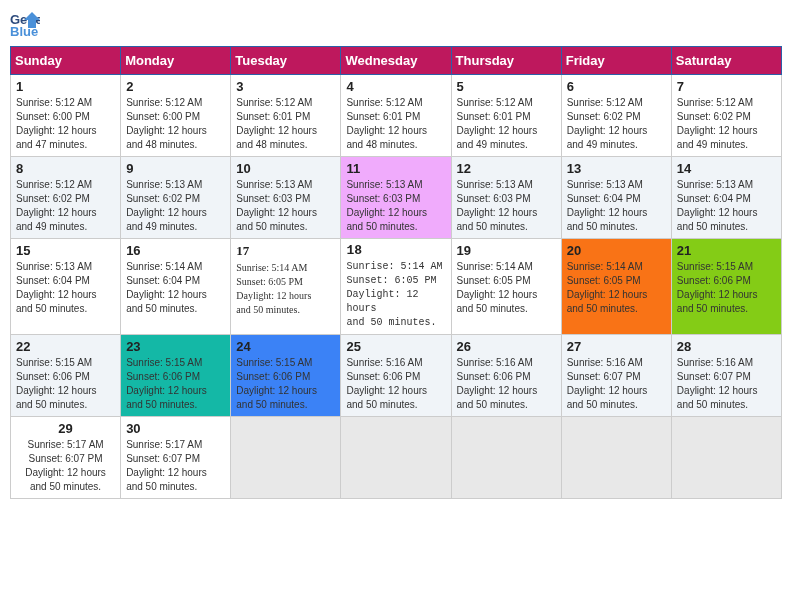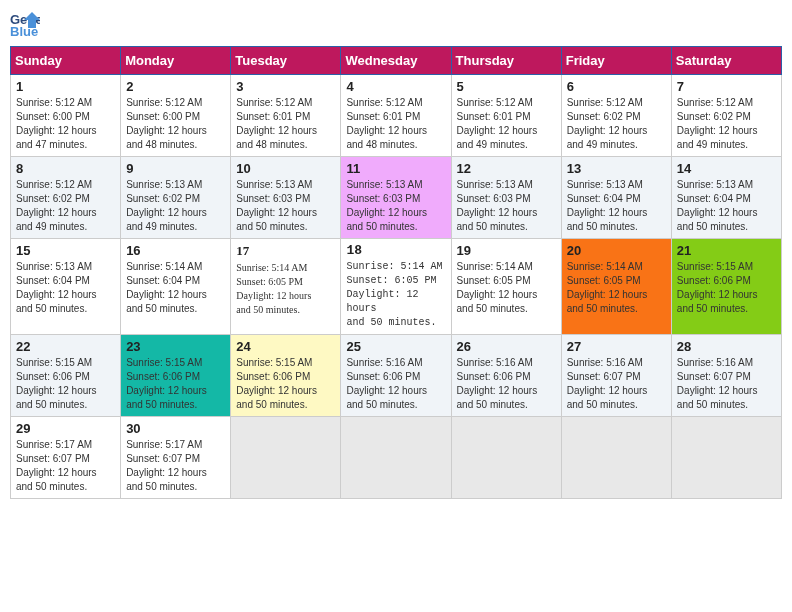--- a/index.html
+++ b/index.html
@@ -279,21 +279,21 @@
 Daylight: 12 hours
 and 50 minutes.</div>
         </td>
         <td style="background: #14b8a6;">
           <span class="day-num">23</span>
           <div class="day-info" style="white-space: pre-line;">Sunrise: 5:15 AM
 Sunset: 6:06 PM
 Daylight: 12 hours
 and 50 minutes.</div>
         </td>
-        <td style="background: #fef9c3;">
+        <td style="background: #3b82f6;">
           <span class="day-num">24</span>
           <div class="day-info" style="white-space: pre-line;">Sunrise: 5:15 AM
 Sunset: 6:06 PM
 Daylight: 12 hours
 and 50 minutes.</div>
         </td>
         <td style="background: rgb(240, 244, 248);">
           <span class="day-num">25</span>
           <div class="day-info" style="white-space: pre-line;">Sunrise: 5:16 AM
 Sunset: 6:06 PM
@@ -316,21 +316,21 @@
         </td>
         <td style="background: rgb(240, 244, 248);">
           <span class="day-num">28</span>
           <div class="day-info" style="white-space: pre-line;">Sunrise: 5:16 AM
 Sunset: 6:07 PM
 Daylight: 12 hours
 and 50 minutes.</div>
         </td>
       </tr>
       <tr>
-        <td style="background: rgb(255, 255, 255);">
+        <td style="background: rgb(255, 255, 255); text-align: center;">
           <span class="day-num">29</span>
           <div class="day-info" style="white-space: pre-line;">Sunrise: 5:17 AM
 Sunset: 6:07 PM
 Daylight: 12 hours
 and 50 minutes.</div>
         </td>
         <td style="background: rgb(255, 255, 255);">
           <span class="day-num">30</span>
           <div class="day-info" style="white-space: pre-line;">Sunrise: 5:17 AM
 Sunset: 6:07 PM

